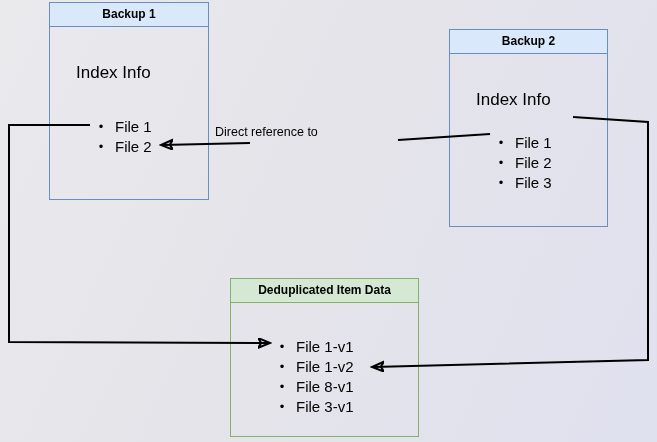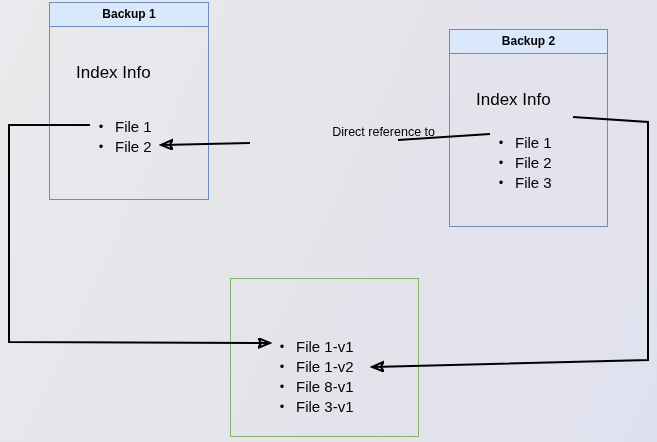--- a/index.html
+++ b/index.html
@@ -48,21 +48,21 @@
   }
   #backup1-box { left:49px;  top:2px;   width:160px; height:198px; }
   #backup2-box { left:449px; top:2px;   width:159px; height:198px;margin-top:27px; }
   #dedup-box   { left:230px; top:278px; width:189px; height:159px; }
   #backup1-list { left:46px; top:113px; }
   #backup2-list { left:46px; top:102px; }
   #dedup-list   { left:46px; top:57px;  }
   .annotation {
     position:absolute;
     left:215px; top:123px; width:220px;
-    text-align:right;
+    text-align:left;
     font-size:12.5px; line-height:18px;
   }
   .arrow-layer {
     position:absolute; inset:0;
     z-index:5;
     pointer-events:none;
   }
   .arrow-layer path, .arrow-layer polyline {
     fill:none;
     stroke:#000;
@@ -102,20 +102,21 @@
         <span>File 2</span>
       </div>
         <div class="li">
         <span class="bullet">•</span>
         <span>File 3</span>
       </div>
       </div>
   </div>
 
   <div class="box green" id="dedup-box">
+    <div class="box-header">Deduplicated Item Data</div>
     <div class="filelist" id="dedup-list">
         <div class="li">
         <span class="bullet">•</span>
         <span>File 1-v1</span>
       </div>
         <div class="li">
         <span class="bullet">•</span>
         <span>File 1-v2</span>
       </div>
         <div class="li">

